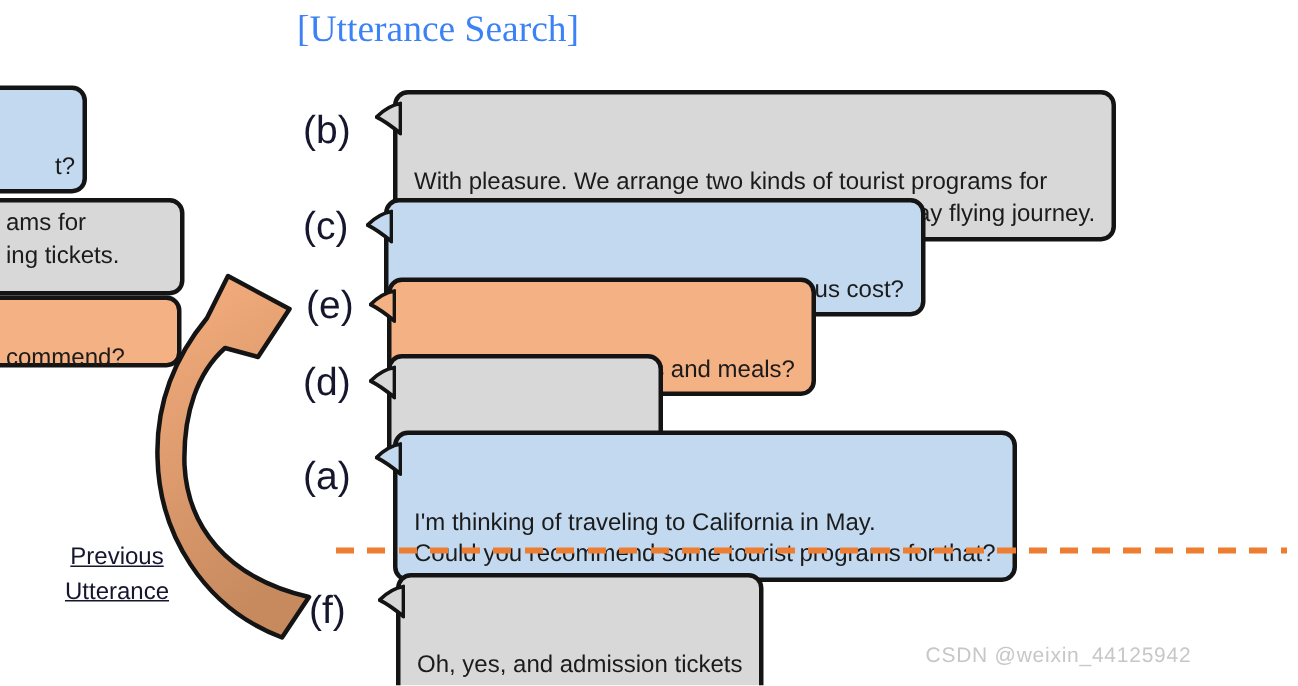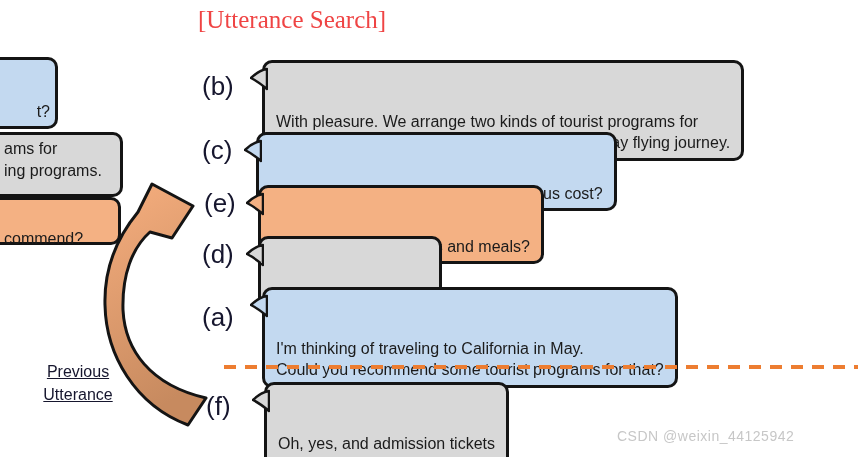--- a/index.html
+++ b/index.html
@@ -2,21 +2,21 @@
 <html><head>
 <meta charset="utf-8">
 <style>
   html,body { margin:0; padding:0; background:#ffffff; }
   #canvas {
     position:relative; width:865px; height:457px; overflow:hidden;
     background:#ffffff; font-family:"Liberation Sans", sans-serif;
   }
   .title {
     position:absolute; left:198px; top:6px;
-    font-family:"Liberation Serif", serif; font-size:25px; color:#ef4444;
+    font-family:"Liberation Serif", serif; font-size:25px; color:#3b82f6;
     white-space:nowrap;
   }
   .row-label {
     position:absolute; font-size:26px; color:#16162e; white-space:nowrap;
   }
   .bubble {
     position:absolute; border:3px solid #141414; border-radius:10px;
     padding:4px 11px; font-size:16px; line-height:1.36; color:#1b1b1b;
     white-space:pre-line; width:max-content;
   }
@@ -53,21 +53,21 @@
 
 <div id="canvas">
 
   <div class="title">[Utterance Search]</div>
 
   <div class="bubble fragment fill-blue" id="frag-blue">
     <span class="fragment-text">t?</span>
   </div>
   <div class="bubble fragment fill-gray" id="frag-gray">
     <span class="fragment-text">ams for
-ing programs.</span>
+ing tickets.</span>
   </div>
   <div class="bubble fragment fill-orange" id="frag-orange">
     <span class="fragment-text">commend?</span>
   </div>
 
   <span class="row-label" style="left:202px;top:71px">(b)</span>
   <div class="bubble fill-gray" style="left:262px;top:60px">
     <svg class="tail" viewBox="0 0 18 24">
         <path d="M1 11 C5 7 11 3 17 2 L17 22 C11 17 5 13 1 11 Z"></path>
       </svg>

